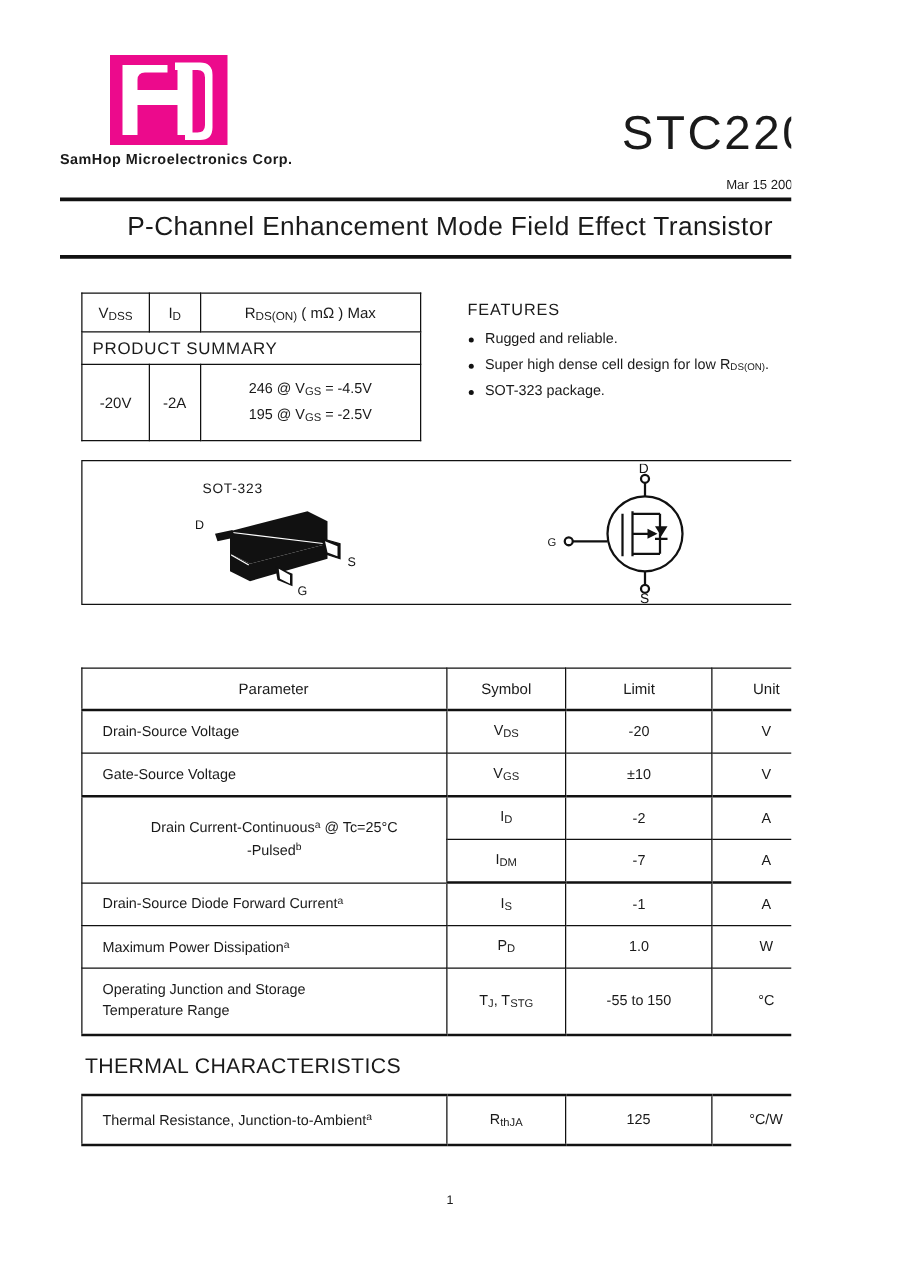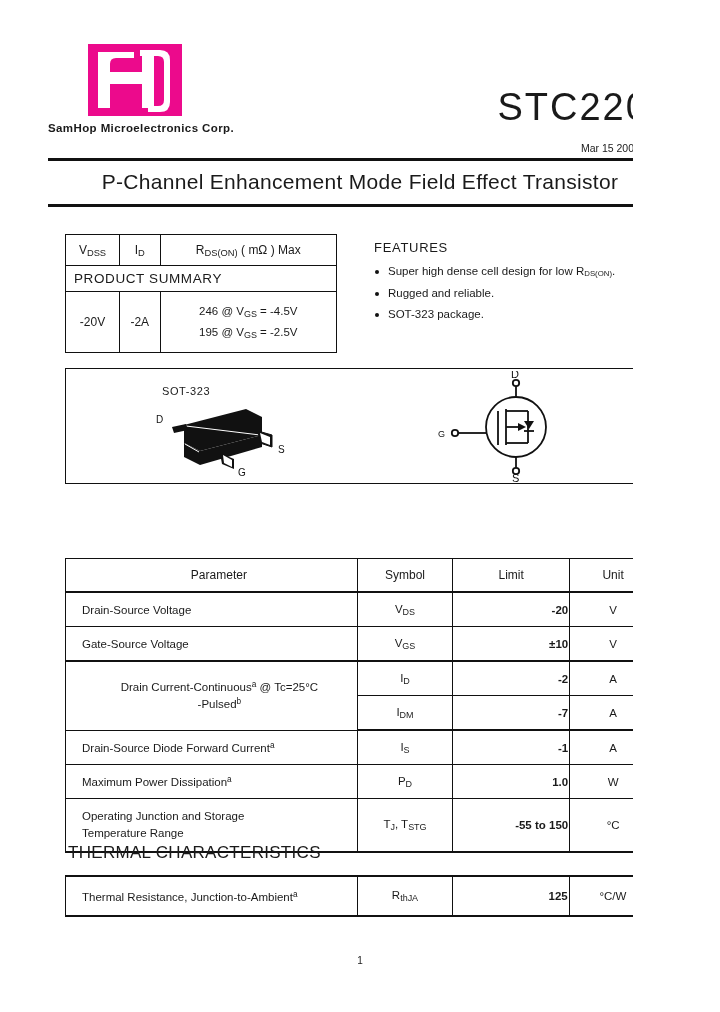--- a/index.html
+++ b/index.html
@@ -167,39 +167,39 @@
     font-size: 17px;
     letter-spacing: 0.3px;
     white-space: nowrap;
   }
   #amr-heading { left: 68px; top: 500px; }
   #thermal-heading { left: 68px; top: 843px; }
 
   
   .ratings-table {
     position: absolute;
-    left: 65px; top: 558px;
+    left: 65px; top: 534px;
     width: 592px;
     border-collapse: collapse;
     font-size: 11.5px;
   }
   .ratings-table td, .ratings-table th {
     border: 1px solid #111;
     vertical-align: middle;
   }
   .ratings-table thead td {
     border-bottom: 2.5px solid #111;
     text-align: center;
     height: 30px;
     font-size: 12px;
     font-weight: normal;
   }
   .c-param { width: 288px; text-align: left; padding-left: 16px; }
   .c-sym   { width: 96px;  text-align: center; }
-  .c-limit { width: 120px; text-align: right; font-weight: bold; }
+  .c-limit { width: 120px; text-align: center; }
   .c-unit  { width: 88px;  text-align: center; }
   .ratings-table tbody td { height: 31px; }
   .thick-bottom td { border-bottom: 2.5px solid #111; }
   .param-two-line { line-height: 1.45; padding: 4px 0 4px 16px; }
   .center-pad { text-align: center; }
   sup.fn { font-size: 0.72em; vertical-align: 0.45em; }
 
   
   .thermal-table {
     position: absolute;
@@ -263,25 +263,25 @@
         <div class="rds-lines"><span>195 @  V</span><sub class="sm">GS</sub><span> = -2.5V</span></div>
       </td>
     </tr>
   </tbody>
     </table>
 
   <div class="features">
     <div class="features-title">FEATURES</div>
 
     <div class="feature-item">
+      <span class="bullet"></span><span>Rugged and reliable.</span>
+    </div>
+
+    <div class="feature-item">
       <span class="bullet"></span><span>Super high dense cell design for low R</span><sub class="xs">DS(ON)</sub><span>.</span>
-    </div>
-
-    <div class="feature-item">
-      <span class="bullet"></span><span>Rugged and reliable.</span>
     </div>
 
     <div class="feature-item">
       <span class="bullet"></span><span>SOT-323 package.</span>
     </div>
   </div>
 
   <div class="diagram-box">
 
     <div class="pkg-label">SOT-323</div>

